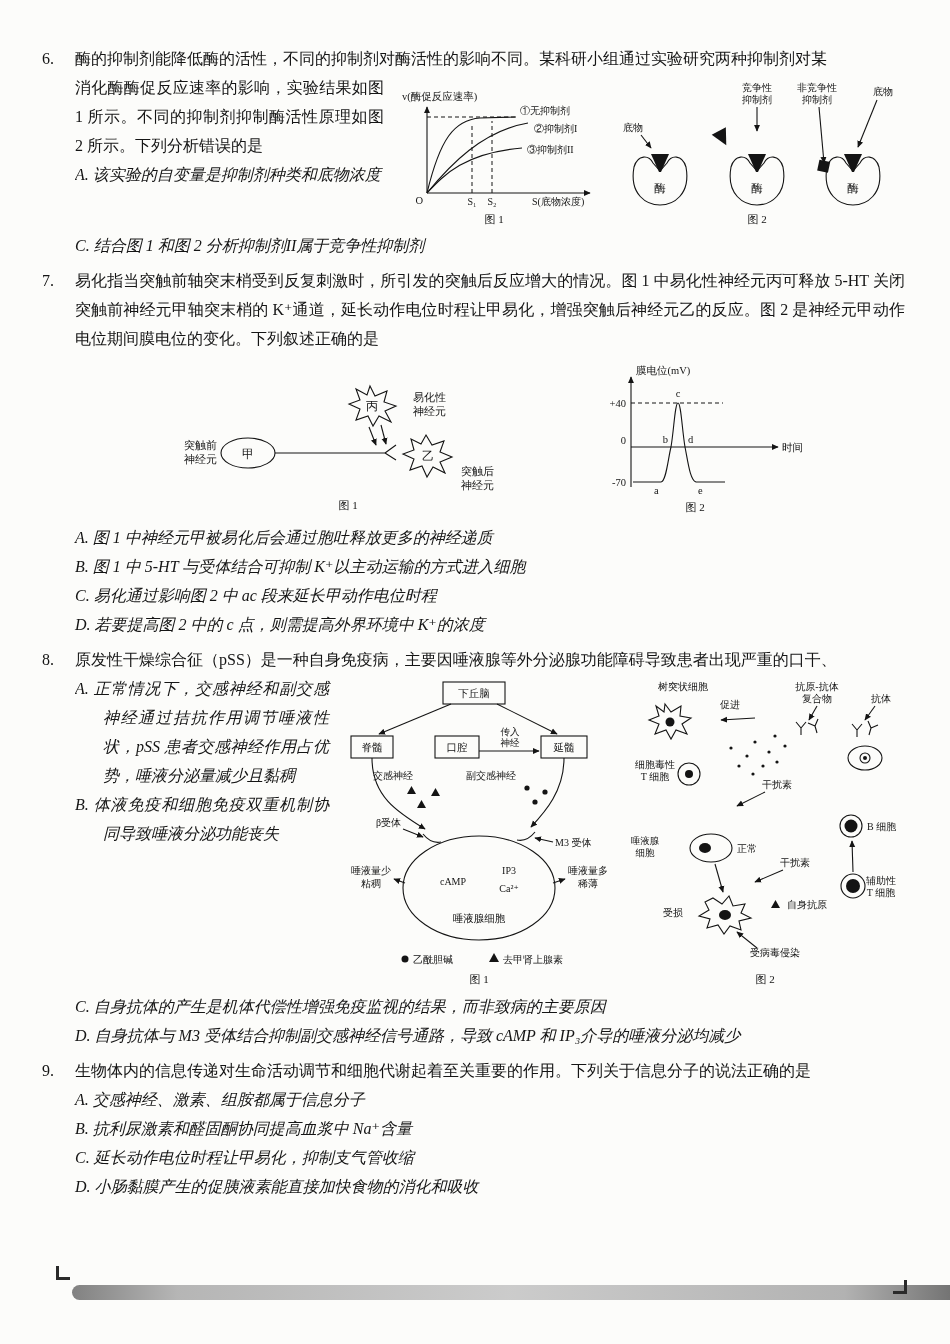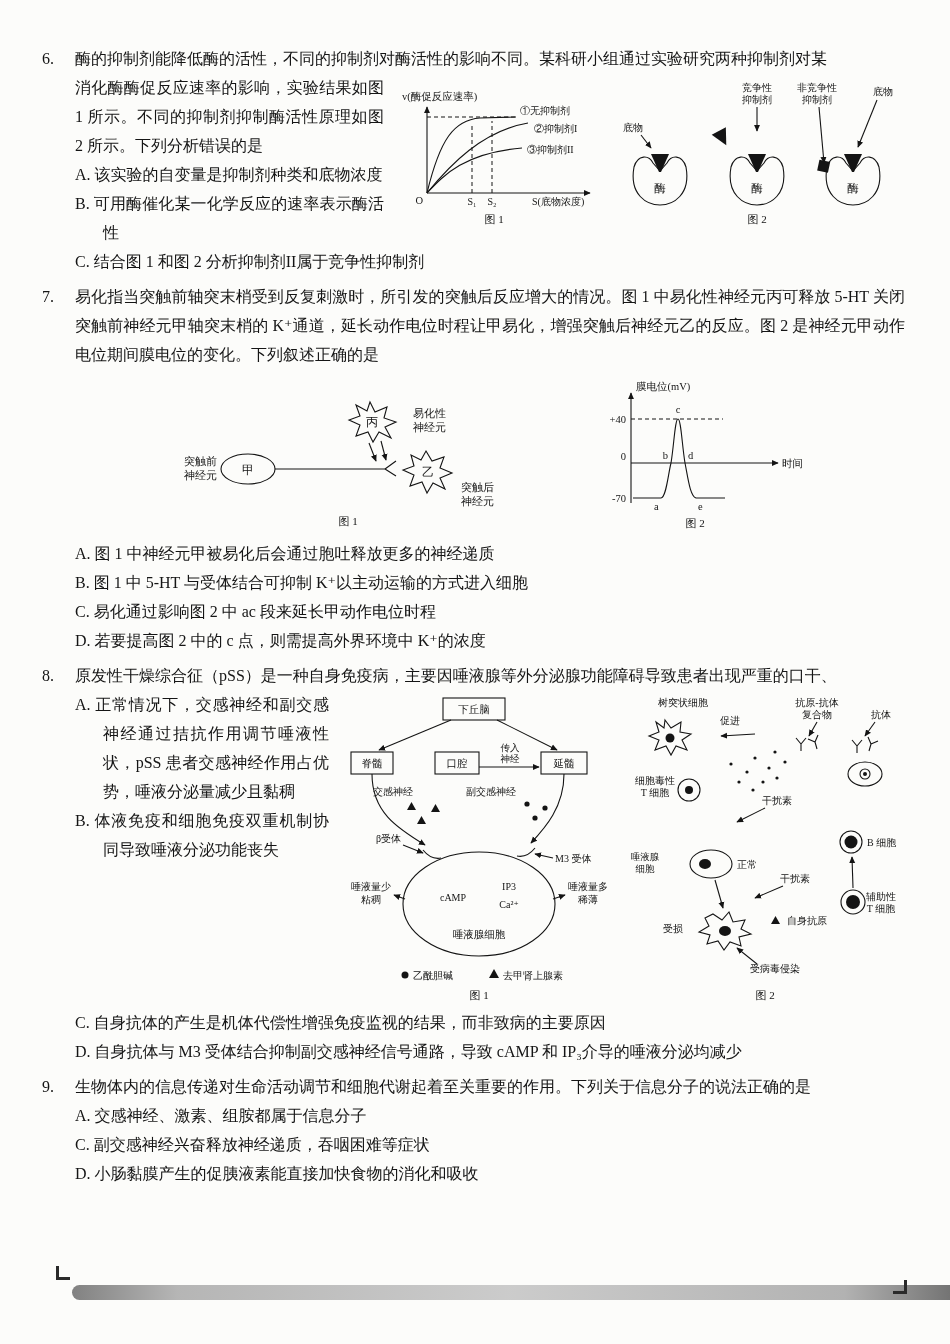--- a/index.html
+++ b/index.html
@@ -3,21 +3,21 @@
 <meta charset="utf-8">
 <style>
   * { margin:0; padding:0; box-sizing:border-box; }
   html,body { background:#e9e9e9; }
   body { font-family:"Liberation Serif","DejaVu Serif",serif; }
   .page { position:relative; width:950px; height:1344px; margin:0 auto; background:#fcfcfa;
           color:#151515; padding:44px 45px 0 40px; overflow:hidden; }
   .question { position:relative; padding-left:35px; font-size:16px; line-height:29px; margin-bottom:6px; }
   .q-num { position:absolute; left:2px; top:0; }
   .stem { text-align:justify; }
-  .option { padding-left:28px; text-indent:-28px; text-align:justify; }
+  .option { padding-left:28px; text-indent:-28px; text-align:justify;font-style:italic; }
   .wrap-area { overflow:hidden; }
   .fig-float { float:right; display:flex; align-items:flex-end; gap:6px; margin:2px 0 4px 10px; }
   .fig-row { display:flex; justify-content:center; align-items:flex-end; gap:55px; margin:6px 0 8px; }
   svg text { fill:#141414; stroke:none; font-family:"Liberation Serif","DejaVu Serif",serif; }
   .ol { fill:none; stroke:#141414; stroke-width:1.1; }
   .sd { fill:#141414; stroke:none; }
   .dash { fill:none; stroke:#141414; stroke-width:1; stroke-dasharray:4 3; }
   .crop-left { position:absolute; left:56px; top:1266px; width:14px; height:14px;
                border-left:3px solid #2a2a2a; border-bottom:3px solid #2a2a2a; }
   .crop-right { position:absolute; left:893px; top:1280px; width:14px; height:14px;
@@ -94,21 +94,20 @@
           <text x="212" y="28" font-size="10" text-anchor="middle">抑制剂</text>
           <line class="ol" x1="214" y1="32" x2="219" y2="88" marker-end="url(#arr)"></line>
           <text x="278" y="20" font-size="10" text-anchor="middle">底物</text>
           <line class="ol" x1="272" y1="25" x2="253" y2="72" marker-end="url(#arr)"></line>
           <text x="152" y="148" font-size="11" text-anchor="middle">图 2</text>
         </svg>
 
       </div>
       <p class="stem">消化酶酶促反应速率的影响，实验结果如图 1 所示。不同的抑制剂抑制酶活性原理如图 2 所示。下列分析错误的是</p>
       <p class="option">A. 该实验的自变量是抑制剂种类和底物浓度</p>
-      <p class="option">B. 可用酶催化某一化学反应的速率表示酶活性</p>
     </div>
     <p class="option">C. 结合图 1 和图 2 分析抑制剂II属于竞争性抑制剂</p>
   </section>
 
   <section class="question">
     <span class="q-num">7.</span>
     <p class="stem">易化指当突触前轴突末梢受到反复刺激时，所引发的突触后反应增大的情况。图 1 中易化性神经元丙可释放 5-HT 关闭突触前神经元甲轴突末梢的 K⁺通道，延长动作电位时程让甲易化，增强突触后神经元乙的反应。图 2 是神经元甲动作电位期间膜电位的变化。下列叙述正确的是</p>
     <div class="fig-row">
 
       <svg width="345" height="142" viewBox="0 0 345 142">
@@ -279,21 +278,22 @@
       <p class="option">B. 体液免疫和细胞免疫双重机制协同导致唾液分泌功能丧失</p>
     </div>
     <p class="option">C. 自身抗体的产生是机体代偿性增强免疫监视的结果，而非致病的主要原因</p>
     <p class="option">D. 自身抗体与 M3 受体结合抑制副交感神经信号通路，导致 cAMP 和 IP₃介导的唾液分泌均减少</p>
   </section>
 
   <section class="question">
     <span class="q-num">9.</span>
     <p class="stem">生物体内的信息传递对生命活动调节和细胞代谢起着至关重要的作用。下列关于信息分子的说法正确的是</p>
     <p class="option">A. 交感神经、激素、组胺都属于信息分子</p>
-    <p class="option">C. 副交感神经兴奋释放神经递质，吞咽困难等症状</p>
+    <p class="option">B. 抗利尿激素和醛固酮协同提高血浆中 Na⁺含量</p>
+    <p class="option">C. 延长动作电位时程让甲易化，抑制支气管收缩</p>
     <p class="option">D. 小肠黏膜产生的促胰液素能直接加快食物的消化和吸收</p>
   </section>
 
   <div class="crop-left"></div>
   <div class="scan-bar"></div>
   <div class="crop-right"></div>
 
 </div>
 
 </body></html>

